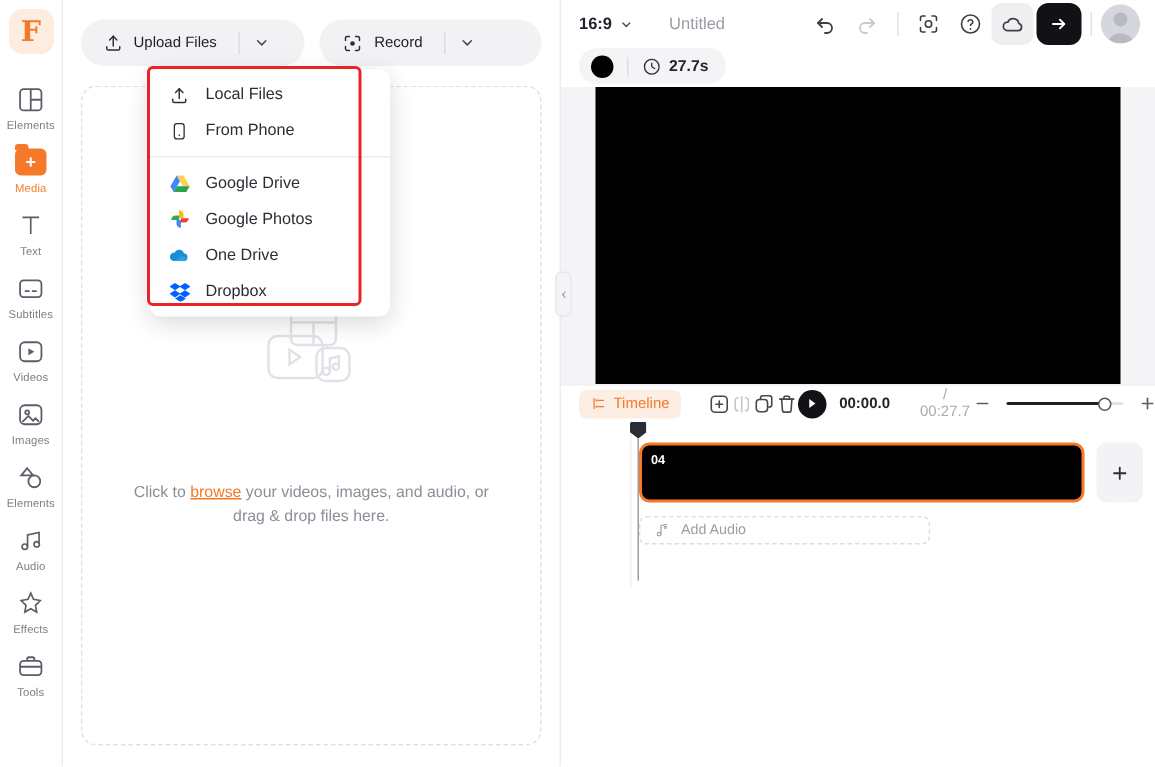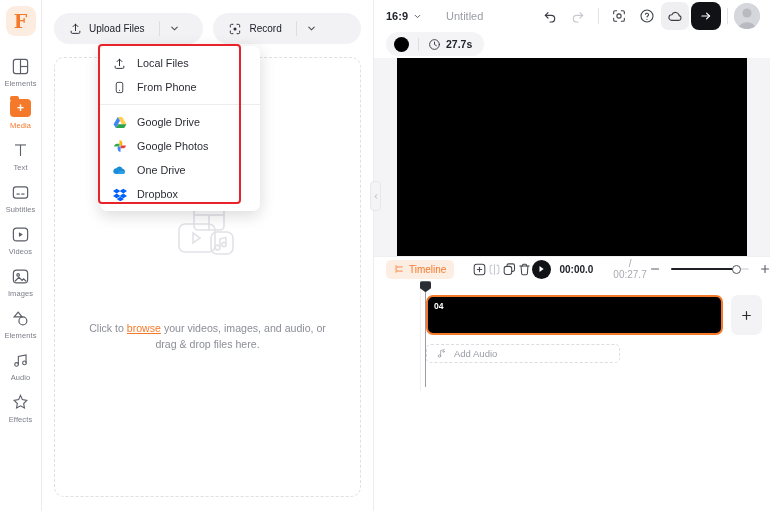--- a/index.html
+++ b/index.html
@@ -447,20 +447,30 @@
 
     <div class="rail-item">
       <span class="rail-icon">
         <svg width="19" height="19" viewBox="0 0 24 24" fill="none" stroke="currentColor" stroke-width="1.4">
           <path d="M12 3l2.3 5.2L20 9.3l-4 4 1 5.7-5-2.8-5 2.8 1-5.7-4-4 5.7-1.1z"></path>
         </svg>
       </span>
       <span class="rail-label">Effects</span>
     </div>
 
+    <div class="rail-item">
+      <span class="rail-icon">
+        <svg width="19" height="19" viewBox="0 0 24 24" fill="none" stroke="currentColor" stroke-width="1.5">
+          <rect x="3" y="7" width="18" height="12" rx="3"></rect>
+            <path d="M9 7V5.5A1.5 1.5 0 0 1 10.5 4h3A1.5 1.5 0 0 1 15 5.5V7"></path>
+            <line x1="3" y1="12" x2="21" y2="12"></line>
+        </svg>
+      </span>
+      <span class="rail-label">Tools</span>
+    </div>
   </div>
 
   <div class="media-panel">
 
     <div class="media-toolbar">
       <div class="btn-group upload-group">
         <div class="btn-main">
           <span>
             <svg width="13" height="13" viewBox="0 0 24 24" fill="none" stroke="#2b2d35" stroke-width="1.8" stroke-linecap="round">
               <path d="M12 16V4"></path>

